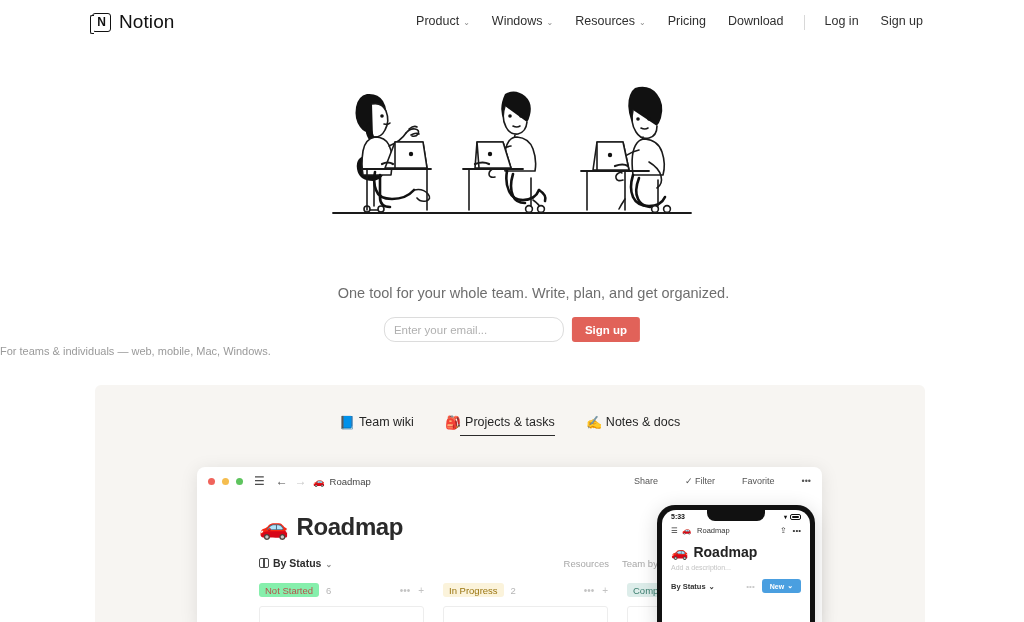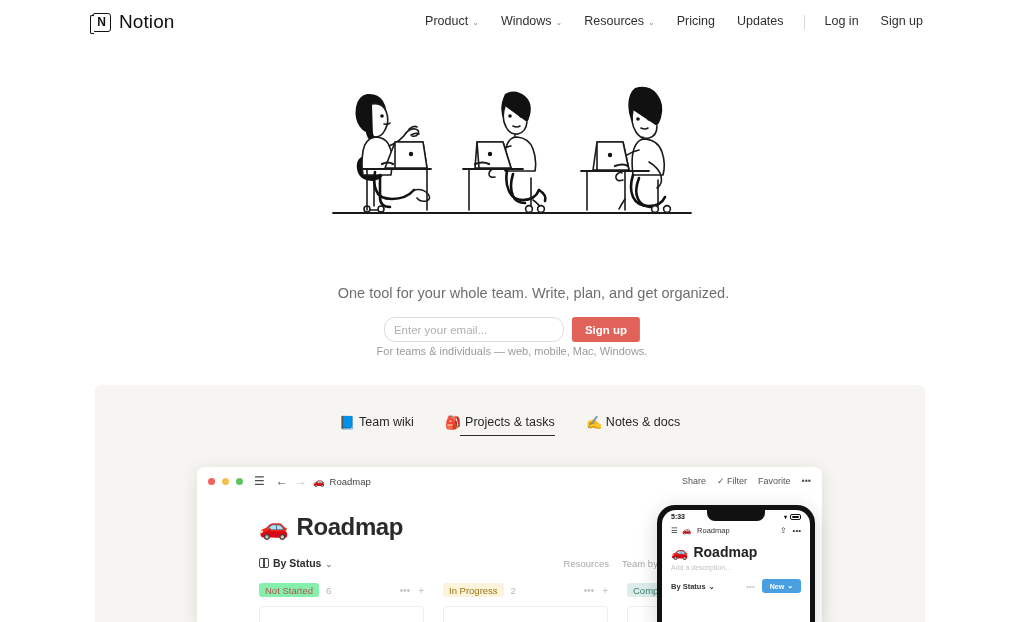--- a/index.html
+++ b/index.html
@@ -64,21 +64,21 @@
     padding: 0 9px; font-size: 11.5px; color: #333; background: #fff;
     font-family: "Liberation Sans", sans-serif; outline: none;
   }
   .email-input::placeholder { color: #b0b0b0; }
   .signup-btn {
     height: 25px; padding: 0 13px; border: none; border-radius: 3px;
     background: #e16259; color: #fff; font-size: 11.5px; font-weight: 700;
     cursor: pointer; font-family: "Liberation Sans", sans-serif;
   }
   .fineprint {
-    position: absolute; top: 345px; left: 0; width: 1024px; text-align: center;
+    position: absolute; top: 345px; left: 0; width: 1024px; 
     font-size: 11px; color: #9a9a9a;
   }
 
   
   .panel {
     position: absolute; left: 95px; top: 385px; width: 830px; height: 237px;
     background: #f7f5f2; border-radius: 6px 6px 0 0; overflow: hidden;
   }
   .tabs {
     position: absolute; top: 30px; left: 0; width: 830px;
@@ -96,21 +96,21 @@
     background: #fff; border-radius: 8px 8px 0 0;
     box-shadow: 0 3px 18px rgba(0,0,0,.10);
     overflow: hidden;
   }
   .browser-bar { height: 28px; display: flex; align-items: center; padding: 0 11px; gap: 7px; }
   .dot { width: 7px; height: 7px; border-radius: 50%; }
   .dot.r { background: #f0635b; } .dot.y { background: #f5bd4f; } .dot.g { background: #5ec45e; }
   .bar-ico { color: #4d4d4d; font-size: 12px; line-height: 1; }
   .bar-ico.dim { color: #c6c6c6; }
   .crumb { font-size: 9.5px; color: #444; display: flex; align-items: center; gap: 4px; }
-  .bar-right { margin-left: auto; display: flex; align-items: center; gap: 11px; font-size: 9px; color: #555; }
+  .bar-right { margin-left: auto; display: flex; align-items: center; gap: 27px; font-size: 9px; color: #555; }
 
   .doc { padding: 18px 0 0 62px; }
   .doc-title { font-size: 24px; font-weight: 700; color: #2a2a2a; display: flex; align-items: center; gap: 8px; letter-spacing: -.4px; }
   .view-row { margin-top: 16px; display: flex; align-items: center; width: 520px; }
   .view-left { font-size: 10.5px; font-weight: 700; color: #2d2d2d; display: flex; align-items: center; gap: 4px; }
   .view-ico { width: 10px; height: 10px; border: 1.2px solid #4a4a4a; border-radius: 2px; display: inline-block; position: relative; }
   .view-ico::after { content:""; position:absolute; left:3.4px; top:0; width:1.2px; height:7.6px; background:#4a4a4a; }
   .view-right { margin-left: auto; display: flex; align-items: center; gap: 13px; font-size: 9.5px; color: #a8a8a8; }
   .view-right .strong { color: #2d2d2d; font-weight: 700; }
   .view-right .sel { color: #5ba4e0; }
@@ -168,21 +168,21 @@
         <span class="caret">⌄</span>
       </div>
       <div class="nav-item">
         <span>Resources</span>
         <span class="caret">⌄</span>
       </div>
       <div class="nav-item">
         <span>Pricing</span>
       </div>
       <div class="nav-item">
-        <span>Updates</span>
+        <span>Download</span>
       </div>
       <div class="nav-divider"></div>
       <div class="nav-item">Log in</div>
       <div class="nav-item">Sign up</div>
     </div>
   </div>
 
   <div class="illustration">
     <svg viewBox="0 0 370 162" width="370" height="162" fill="none" stroke="#1a1a1a" stroke-width="1.6" stroke-linecap="round" stroke-linejoin="round">
       <line x1="6" y1="155" x2="364" y2="155" stroke-width="1.8"></line>

